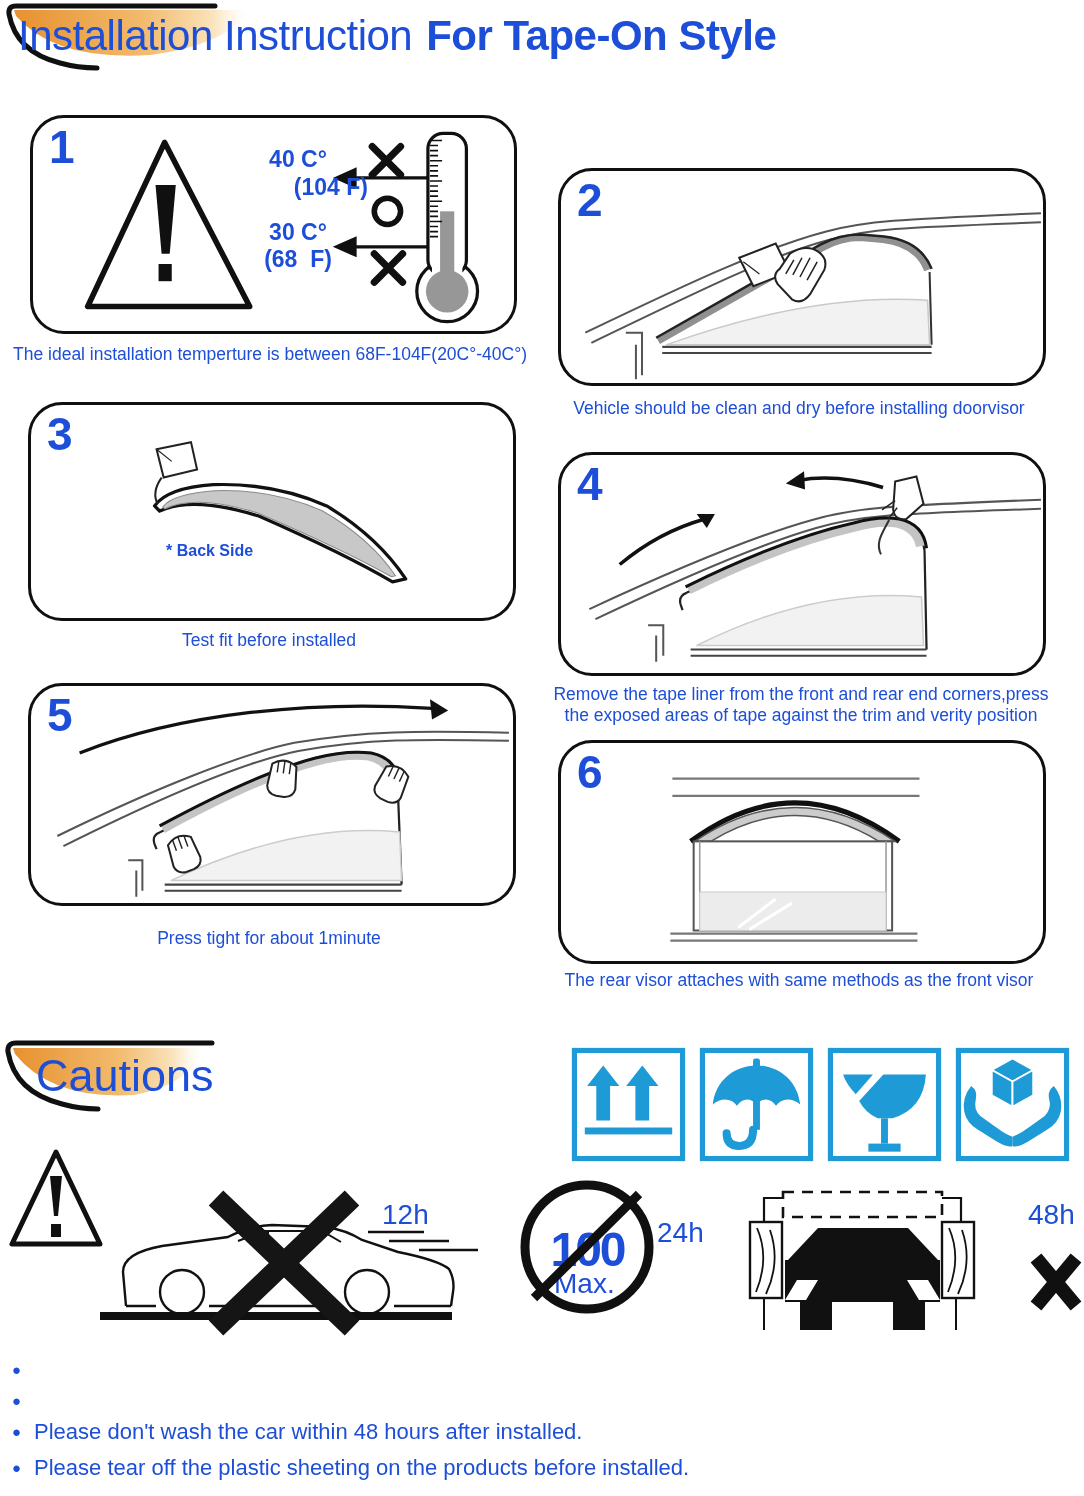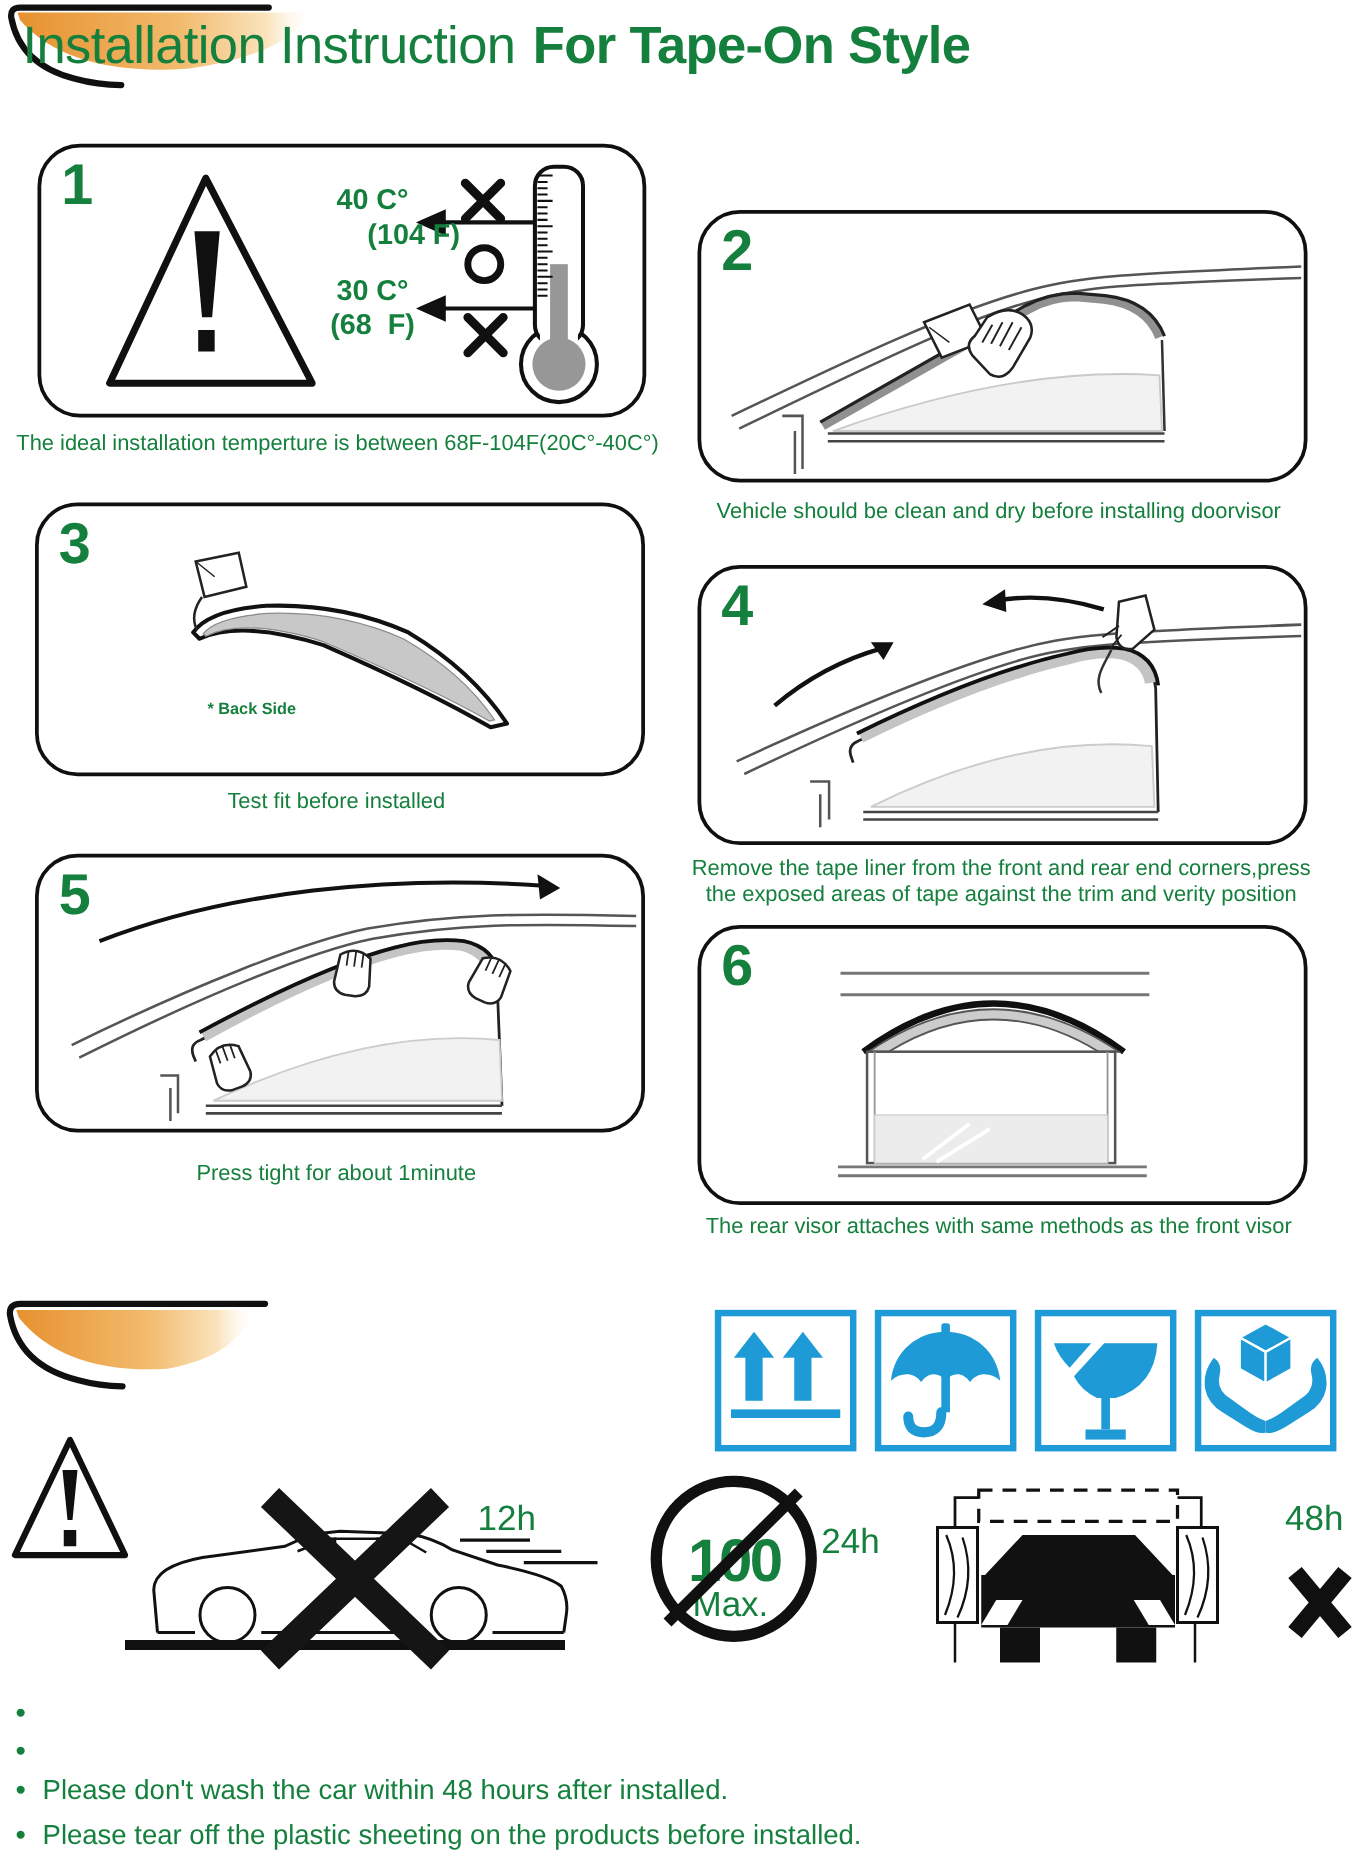--- a/index.html
+++ b/index.html
@@ -1,26 +1,26 @@
 <!DOCTYPE html>
 <html><head>
 <meta charset="utf-8">
 <style>
   html,body{margin:0;padding:0;background:#fff;}
   .page{position:relative;width:1084px;height:1496px;background:#fff;overflow:hidden;
-        font-family:"Liberation Sans",sans-serif;color:#15803d;}
+        font-family:"Liberation Sans",sans-serif;color:#1d4ed8;}
   .abs{position:absolute;}
   .title{position:absolute;left:18px;top:12px;font-size:42px;letter-spacing:-0.5px;white-space:nowrap;}
   .title b{margin-left:14px;font-weight:700;}
   .panel{position:absolute;border:3.5px solid #101010;border-radius:34px;background:#fff;}
   .panel svg{position:absolute;left:0;top:0;width:100%;height:100%;}
   .pnum{position:absolute;left:16px;top:2px;font-size:46px;font-weight:700;z-index:3;}
   .caption{position:absolute;font-size:17.5px;text-align:center;line-height:1.18;}
   .t-label{position:absolute;font-size:23px;font-weight:700;text-align:center;white-space:pre;z-index:2;}
-  .backside{position:absolute;left:135px;top:154px;font-size:13px;font-weight:700;z-index:2;}
+  .backside{position:absolute;left:135px;top:137px;font-size:16px;font-weight:700;z-index:2;}
   .cau-head{position:absolute;left:36px;top:1050px;font-size:45px;}
   .hlabel{position:absolute;font-size:28px;white-space:nowrap;z-index:1;}
   .speed100{position:absolute;left:525px;top:1222px;width:125px;text-align:center;
             font-size:48px;font-weight:700;letter-spacing:-2px;z-index:1;}
   .icons{position:absolute;left:571px;top:1046px;display:flex;gap:13px;}
   .bullets{position:absolute;left:8px;top:1357px;width:1066px;margin:0;padding:0;list-style:none;}
   .bullets li{display:flex;align-items:flex-start;font-size:22px;margin-bottom:10px;}
   .bullets .dot{font-size:15px;margin:4px 13px 0 4px;}
   .art{position:absolute;pointer-events:none;}
 </style>
@@ -193,20 +193,21 @@
       <path d="M175,180 L212,152 M186,182 L228,156" stroke="#fff" stroke-width="3"></path>
       <path d="M108,186 H352 M108,193 H352" stroke="#777" stroke-width="2.2"></path>
     </svg>
   </section>
   <div class="caption" style="left:539px;top:970px;width:520px;">The rear visor attaches with same methods as the front visor</div>
 
   <svg class="abs" style="left:0;top:1038px;" width="260" height="85" viewBox="0 0 260 85">
     <path d="M13,10 H202 Q192,46 134,57 Q52,62 15,16 Z" fill="url(#og)"></path>
     <path d="M212,5 H16 Q7,5 8,14 Q15,54 62,66 Q80,71 98,71" fill="none" stroke="#101010" stroke-width="5" stroke-linecap="round"></path>
   </svg>
+  <div class="cau-head">Cautions</div>
 
   <div class="icons">
     <svg width="115" height="117" viewBox="0 0 100 100">
       <rect x="3" y="3" width="94" height="94" fill="#fff" stroke="#1E9AD6" stroke-width="4.5"></rect>
       <polygon points="28,16 42,34 34,34 34,64 22,64 22,34 14,34" fill="#1E9AD6"></polygon>
       <polygon points="62,16 76,34 68,34 68,64 56,64 56,34 48,34" fill="#1E9AD6"></polygon>
       <rect x="12" y="70" width="76" height="6" fill="#1E9AD6"></rect>
     </svg>
     <svg width="115" height="117" viewBox="0 0 100 100">
       <rect x="3" y="3" width="94" height="94" fill="#fff" stroke="#1E9AD6" stroke-width="4.5"></rect>

